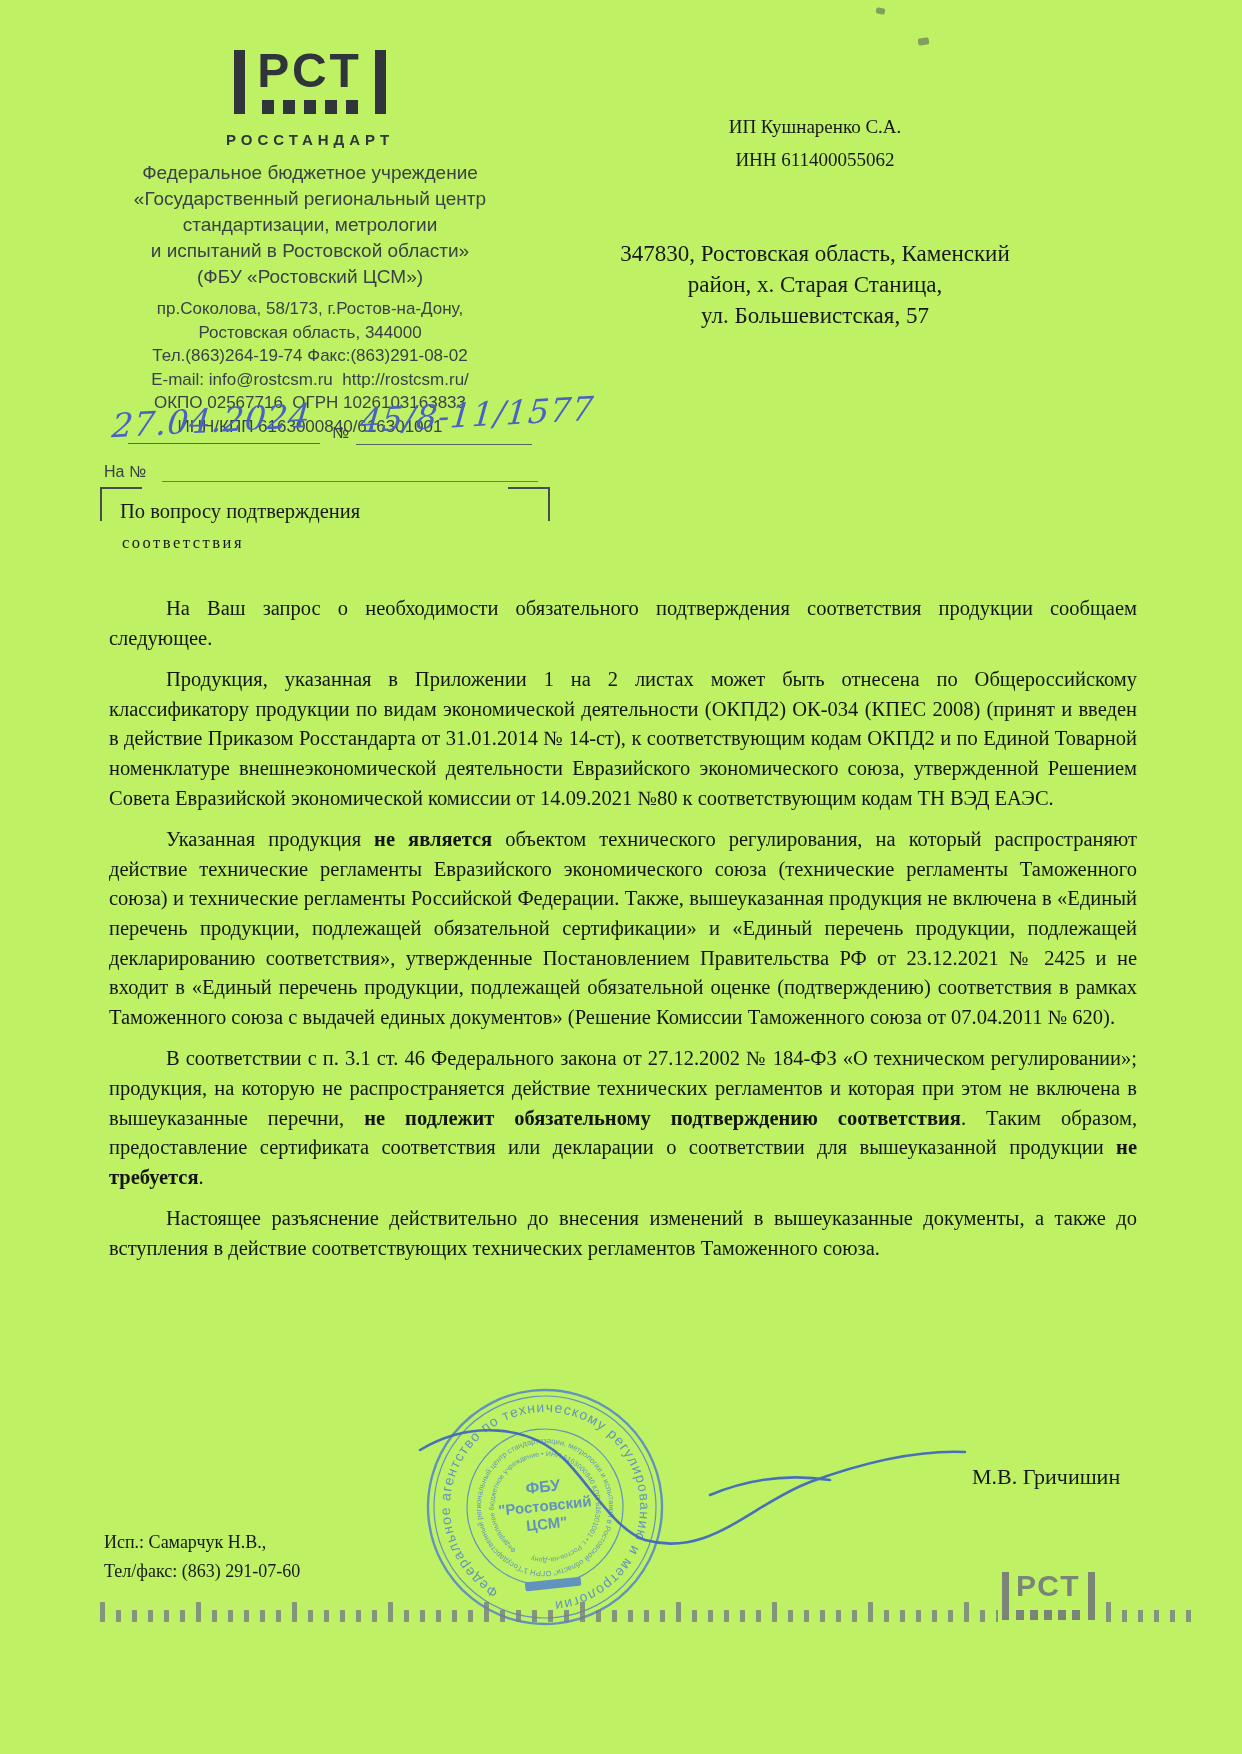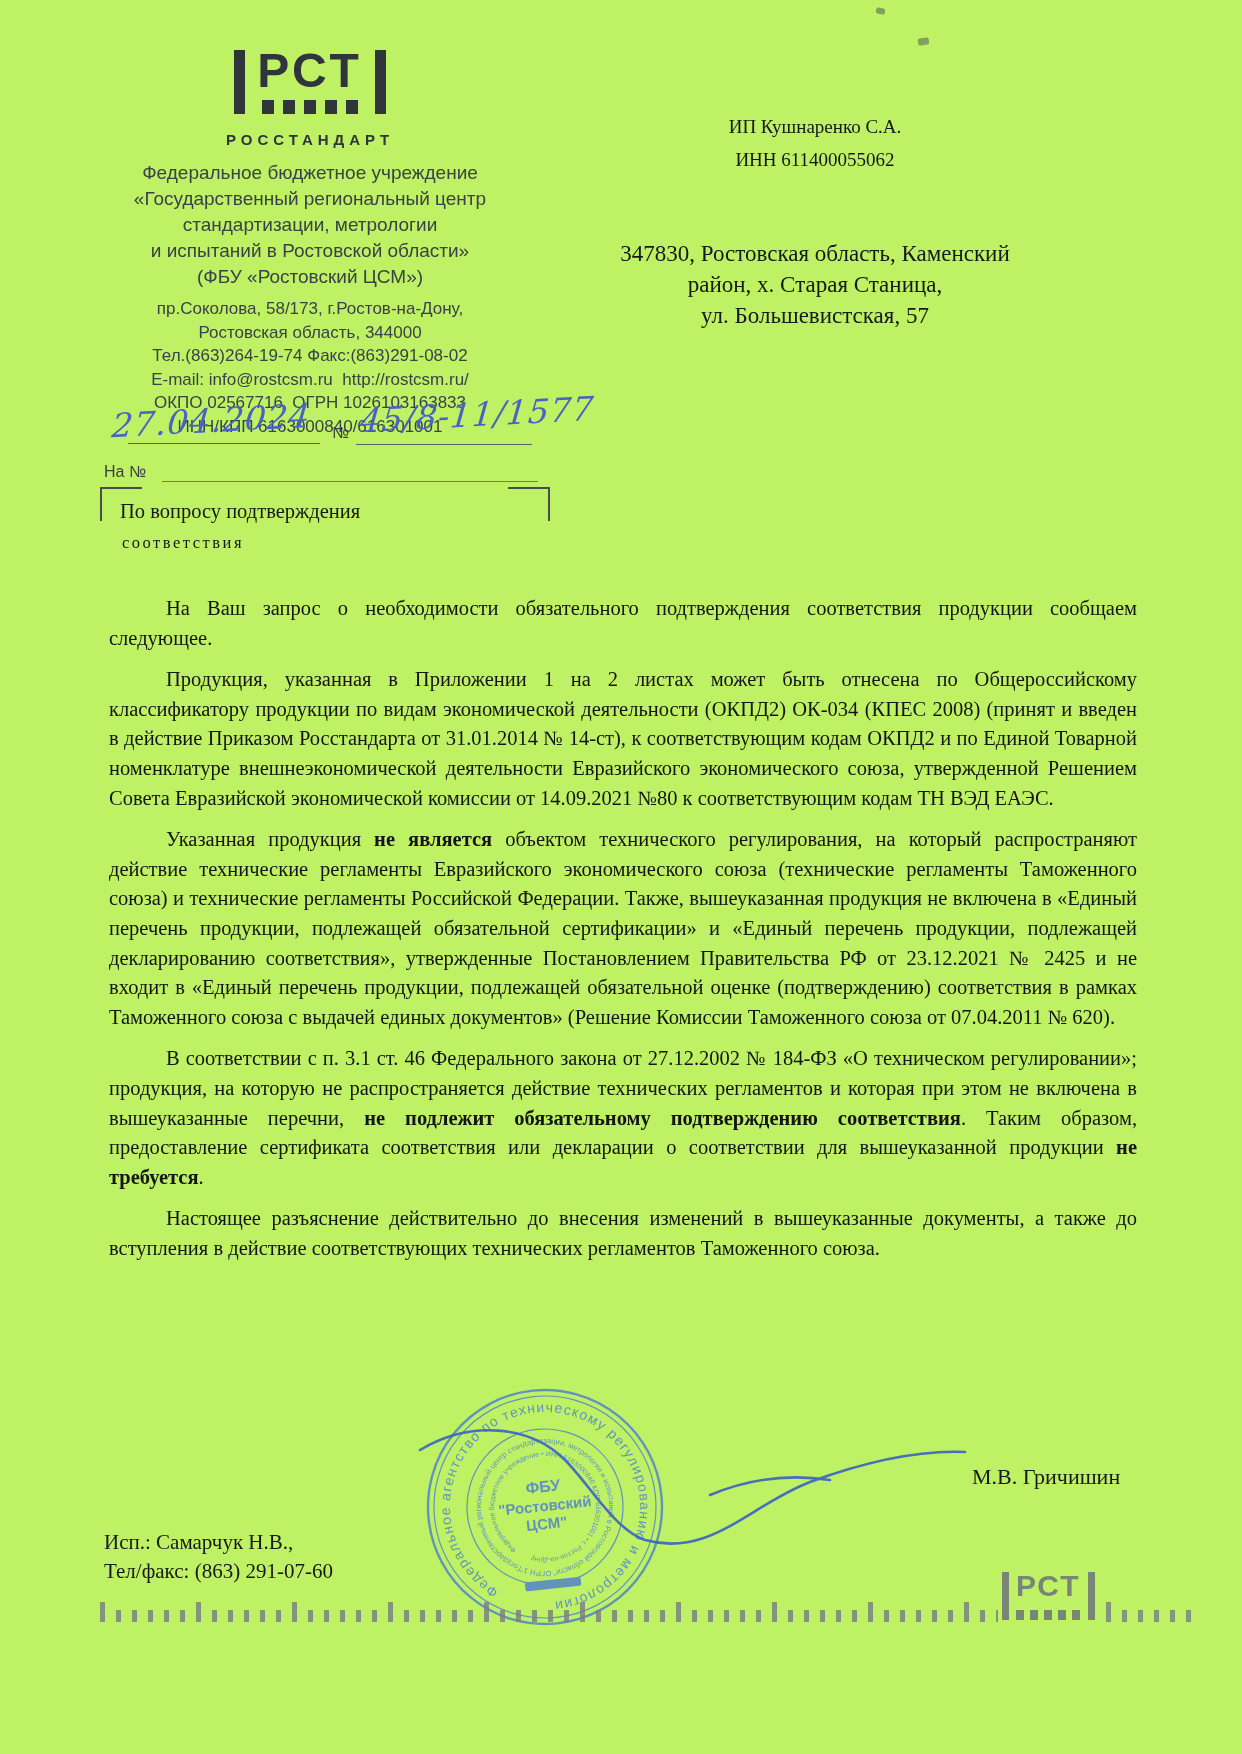--- a/index.html
+++ b/index.html
@@ -33,21 +33,21 @@
   
   .body{position:absolute;left:97px;top:582px;width:1052px;font-size:20.5px;line-height:29.6px;
         text-align:justify;color:#141414;}
   .body p{margin:12px;text-indent:57px;}
   .body .b{font-weight:bold;}
   
   .sig-pos{position:absolute;left:158px;top:1446px;font-size:21.5px;line-height:35px;}
   .sig-name{position:absolute;left:972px;top:1464px;font-size:22px;}
   .stamp{position:absolute;left:425px;top:1387px;opacity:.82;}
   .signature{position:absolute;left:380px;top:1390px;opacity:.9;}
-  .exec{position:absolute;left:104px;top:1528px;font-size:21px;line-height:29px;}
+  .exec{position:absolute;left:104px;top:1528px;font-size:18px;line-height:29px;}
   
   .ticks{position:absolute;height:20px;opacity:.8;
     background-image:
       repeating-linear-gradient(90deg,#787d84 0 5px,transparent 5px 16px),
       repeating-linear-gradient(90deg,#787d84 0 5px,transparent 5px 96px);
     background-size:100% 12px,100% 20px;
     background-position:left bottom,left bottom;
     background-repeat:no-repeat,no-repeat;}
   .foot-logo{position:absolute;left:1002px;top:1572px;display:inline-flex;gap:7px;align-items:stretch;height:48px;opacity:.85;}
   .foot-logo .bar{width:7px;background:#6e747b;}

